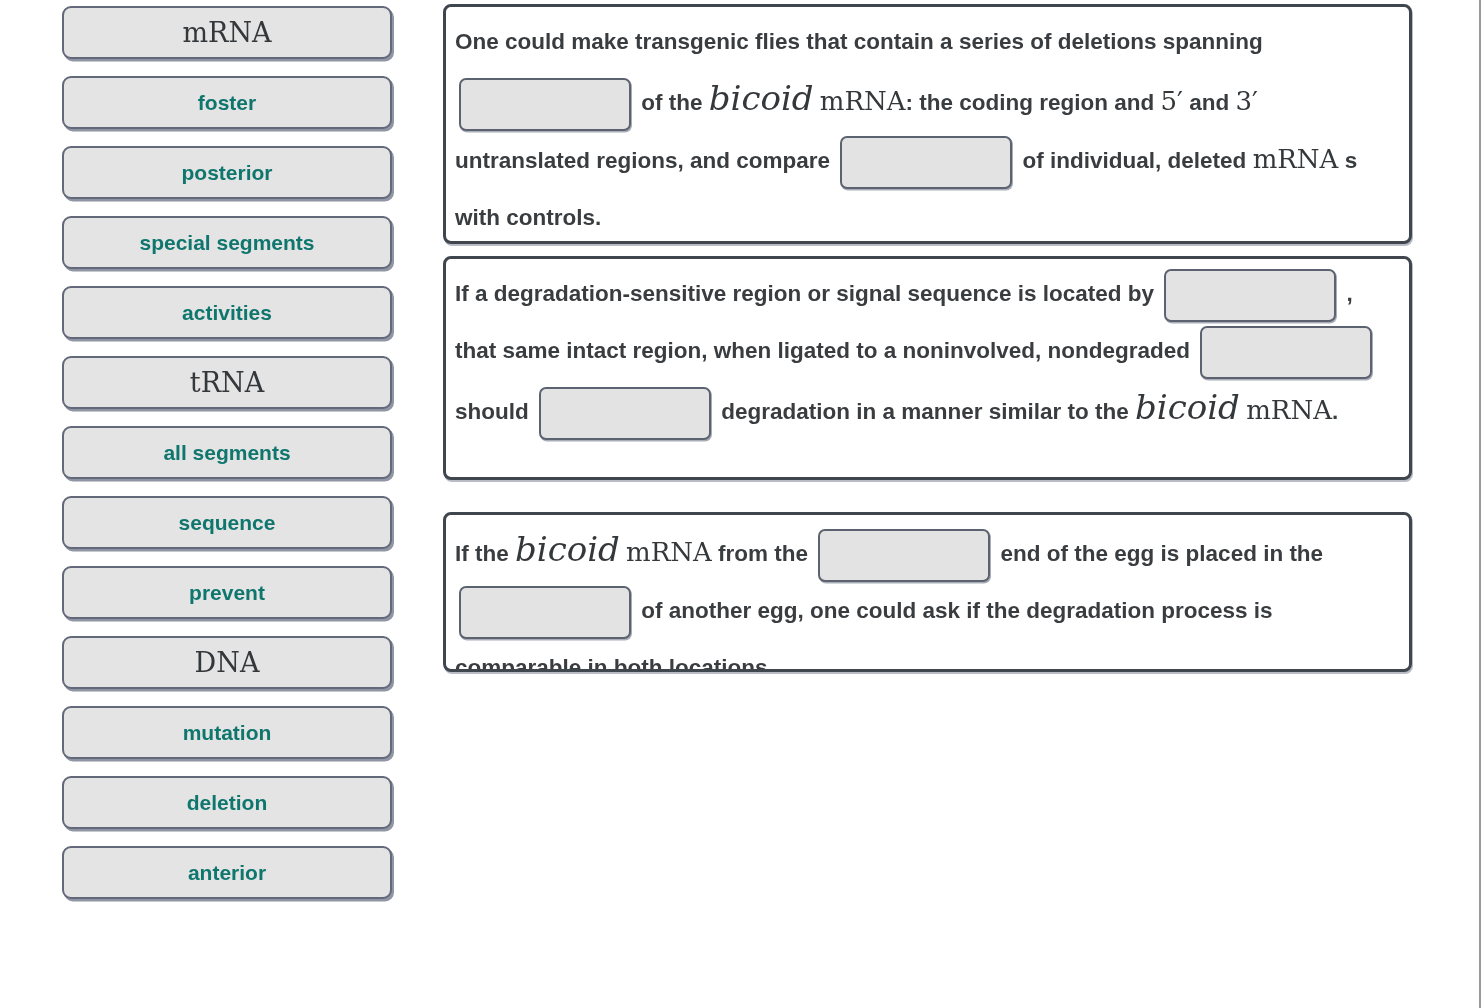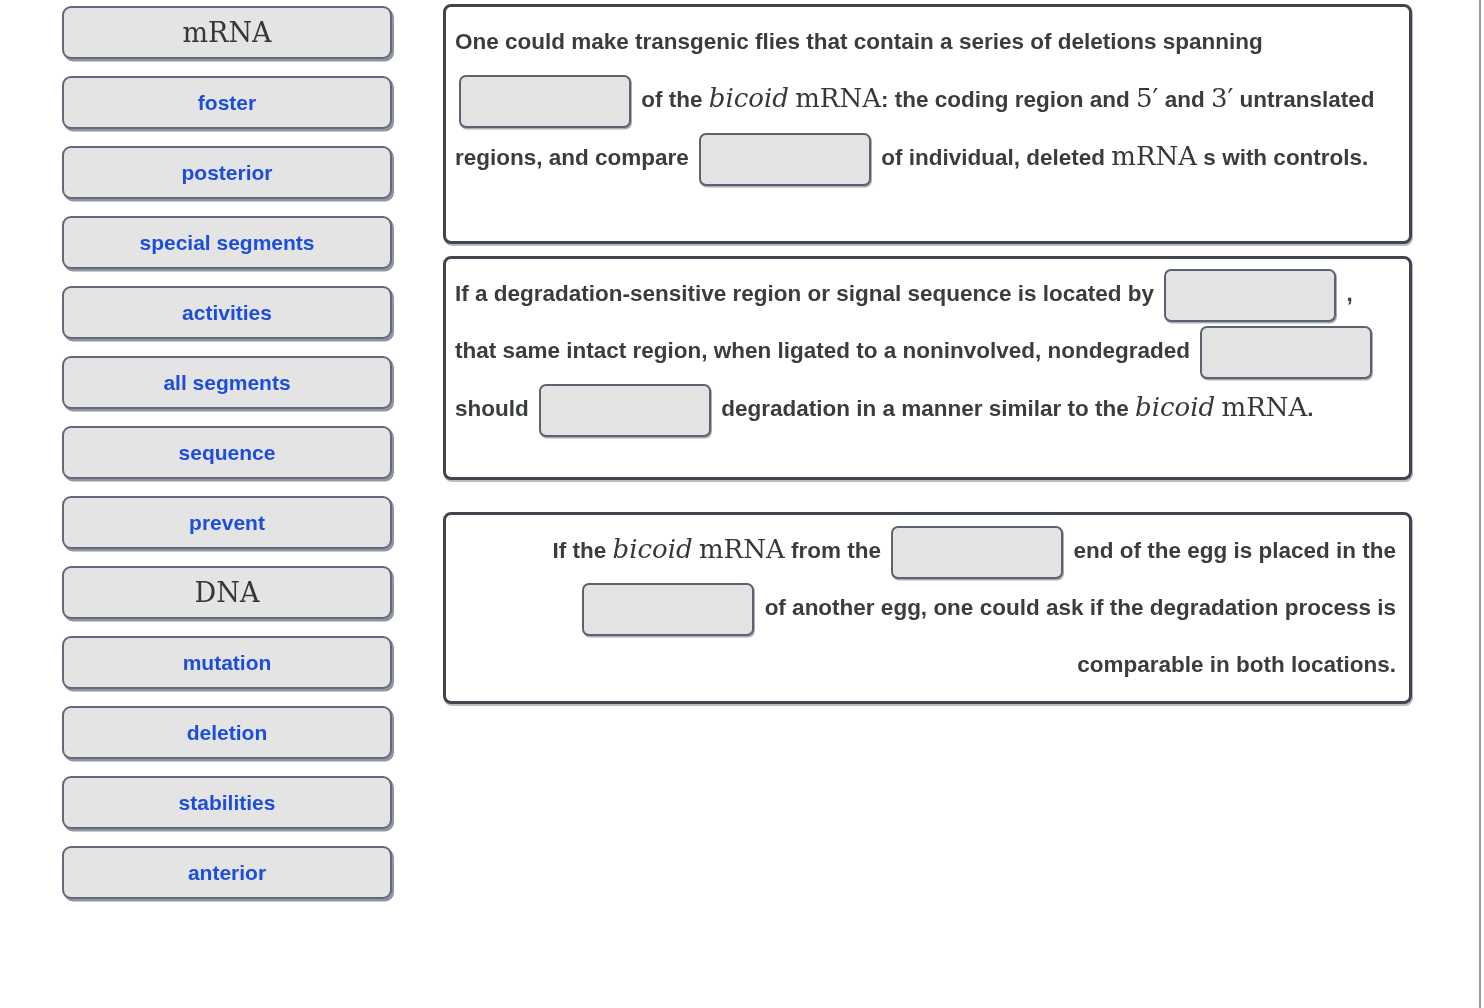--- a/index.html
+++ b/index.html
@@ -26,21 +26,21 @@
     height: 53px;
     background: #e4e4e4;
     border: 2.5px solid #63697a;
     border-radius: 9px;
     box-shadow: 2px 2.5px 0 0 #8f95a3;
     display: flex;
     align-items: center;
     justify-content: center;
     font-weight: bold;
     font-size: 21px;
-    color: #1d4ed8;
+    color: #0f766e;
     cursor: pointer;
     flex: 0 0 auto;
   }
   .tile.math-label {
     font-family: "DejaVu Serif", serif;
     font-weight: normal;
     font-size: 27px;
     color: #35383b;
   }
 
@@ -52,31 +52,31 @@
     box-sizing: border-box;
     background: #ffffff;
     border: 3px solid #3f464e;
     border-radius: 8px;
     box-shadow: 1px 2px 0 0 #b9bdc3;
     padding: 6px 13px 0 9px;
     overflow: hidden;
   }
   .panel-1 { top: 4px;   height: 240px; }
   .panel-2 { top: 256px; height: 224px; }
-  .panel-3 { top: 512px; height: 192px; text-align: right; }
+  .panel-3 { top: 512px; height: 160px; }
 
   .flow {
     margin: 0;
     font-size: 22.5px;
     line-height: 57px;
     color: #3a3d40;
   }
   .flow .t  { font-family: "Liberation Sans", sans-serif; font-weight: bold; }
   .flow .m  { font-family: "DejaVu Serif", serif; font-size: 26px; color: #35383b; }
-  .flow .mi { font-family: "DejaVu Serif", serif; font-style: italic; font-size: 26px; color: #35383b; }
+  .flow .mi { font-family: "DejaVu Serif", serif; font-style: italic; font-size: 34px; color: #35383b; }
 
   .blank {
     display: inline-block;
     box-sizing: border-box;
     width: 172px;
     height: 53px;
     margin: 0 4px;
     background: #e3e3e3;
     border: 2px solid #5c6270;
     border-radius: 7px;
@@ -105,40 +105,40 @@
     </div>
     <div class="tile">
       <span>posterior</span>
     </div>
     <div class="tile">
       <span>special segments</span>
     </div>
     <div class="tile">
       <span>activities</span>
     </div>
+    <div class="tile math-label">
+      <span>tRNA</span>
+    </div>
     <div class="tile">
       <span>all segments</span>
     </div>
     <div class="tile">
       <span>sequence</span>
     </div>
     <div class="tile">
       <span>prevent</span>
     </div>
     <div class="tile math-label">
       <span>DNA</span>
     </div>
     <div class="tile">
       <span>mutation</span>
     </div>
     <div class="tile">
       <span>deletion</span>
-    </div>
-    <div class="tile">
-      <span>stabilities</span>
     </div>
     <div class="tile">
       <span>anterior</span>
     </div>
   </div>
 
 <div class="panel panel-1">
   <p class="flow"><span class="t">One could make transgenic flies that contain a series of deletions spanning </span><span class="blank"></span><span class="t"> of the </span><span class="mi">bicoid</span><span class="t"> </span><span class="m">mRNA</span><span class="t">: the coding region and </span><span class="m">5′</span><span class="t"> and </span><span class="m">3′</span><span class="t"> untranslated regions, and compare </span><span class="blank"></span><span class="t"> of individual, deleted </span><span class="m">mRNA</span><span class="t"> s with controls.</span></p>
 </div>
 

